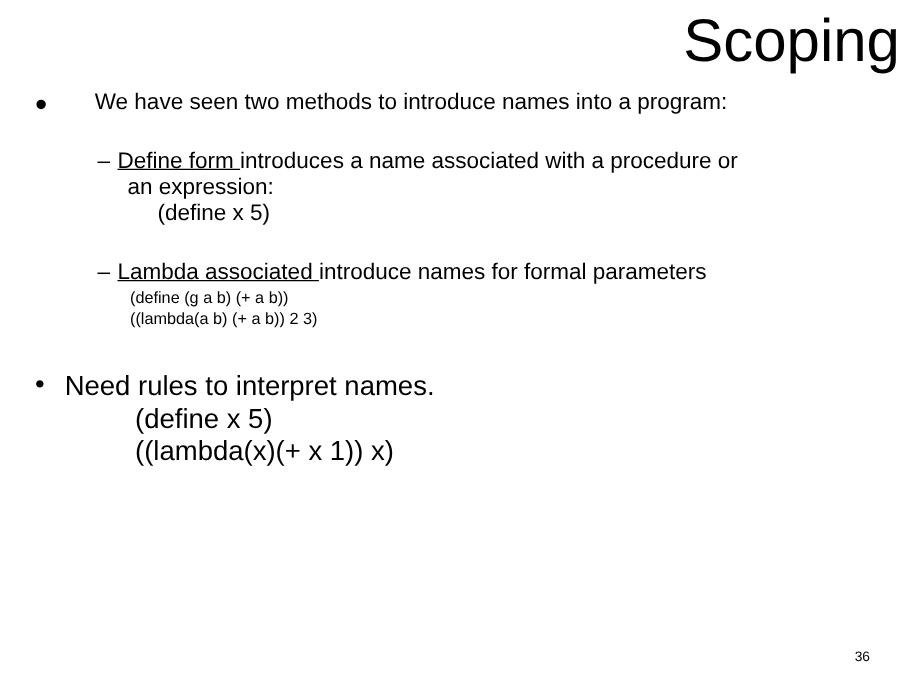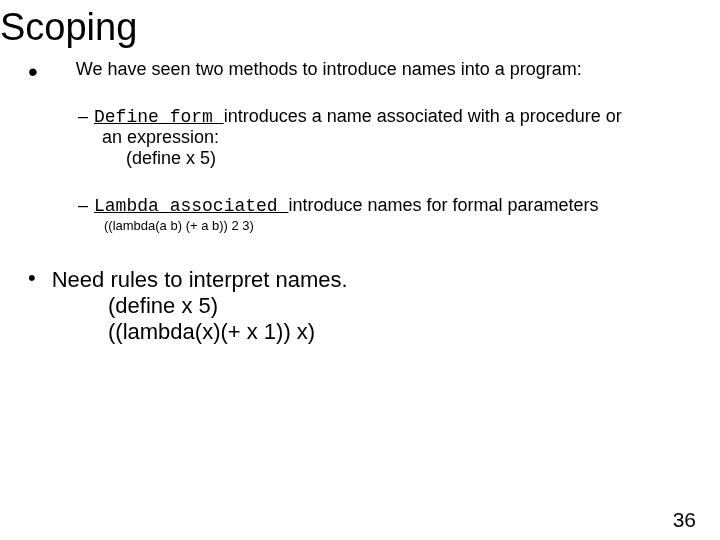--- a/index.html
+++ b/index.html
@@ -11,22 +11,22 @@
     font-family: Arial, Helvetica, sans-serif;
     color: #000;
   }
   .slide {
     position: relative;
     width: 720px;
     height: 540px;
     box-sizing: border-box;
   }
   .title {
-    text-align: left;
-    font-size: 38px;
+    text-align: right;
+    font-size: 48px;
     font-weight: 400;
     margin-top: 6px;
     margin-bottom: 10px;
   }
   .bullet-l1 {
     display: flex;
     align-items: flex-start;
     margin-left: 28px;
     margin-right: 40px;
     font-size: 18px;
@@ -47,21 +47,21 @@
     font-size: 18px;
   }
   .dash-line {
     display: flex;
     align-items: flex-start;
   }
   .dash {
     margin-left: 0;
     margin-right: 6px;
   }
-  .underline { text-decoration: underline; font-family: Liberation Mono, monospace; }
+  .underline { text-decoration: underline; }
   .indent-code {
     margin-left: 48px;
   }
   .indent-code-sub2 {
     margin-left: 24px;
   }
   .small {
     font-size: 13px;
     margin-left: 26px;
     margin-top: 2px;
@@ -82,21 +82,21 @@
   }
   .indent-code-b {
     font-size: 22px;
     margin-left: 108px;
   }
 
   .page-num {
     position: absolute;
     right: 24px;
     bottom: 14px;
-    font-size: 21px;
+    font-size: 11px;
   }
 </style>
 </head>
 <body>
 
 <div class="slide">
 
   <div class="title">Scoping</div>
 
   <div class="bullet-l1">
@@ -115,20 +115,21 @@
     <div class="indent-code">(define x 5)</div>
   </div>
 
   <div class="sub-block">
     <div class="dash-line">
       <span class="dash">–</span>
       <span>
         <span class="underline">Lambda associated </span><span>introduce names for formal parameters</span>
       </span>
     </div>
+    <div class="small">(define (g a b) (+ a b))</div>
     <div class="small">((lambda(a b) (+ a b)) 2 3)</div>
   </div>
 
   <div class="bullet-l1b">
     <span class="dot-l1b">•</span>
     <span>Need rules to interpret names.</span>
   </div>
   <div class="indent-code-b">(define x 5)</div>
   <div class="indent-code-b">((lambda(x)(+ x 1)) x)</div>
 

